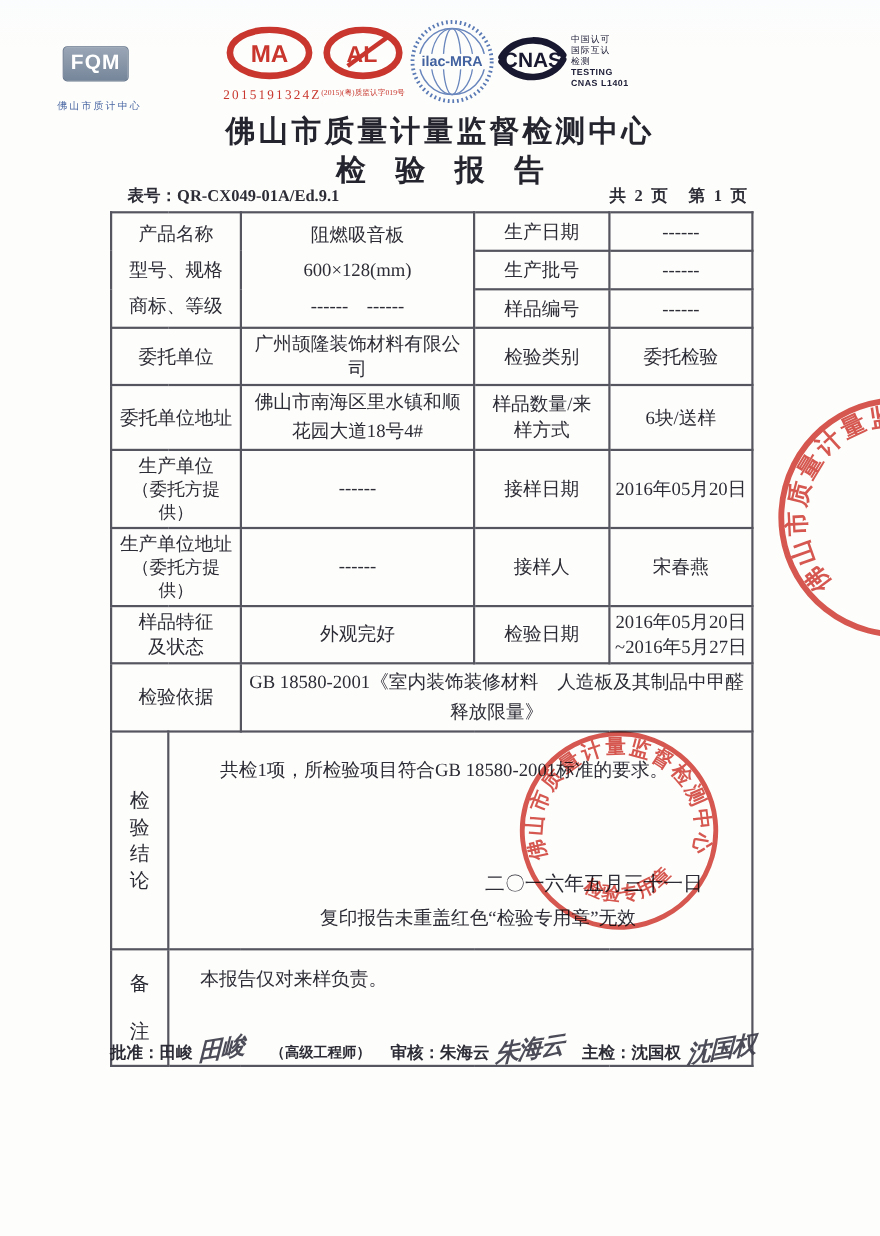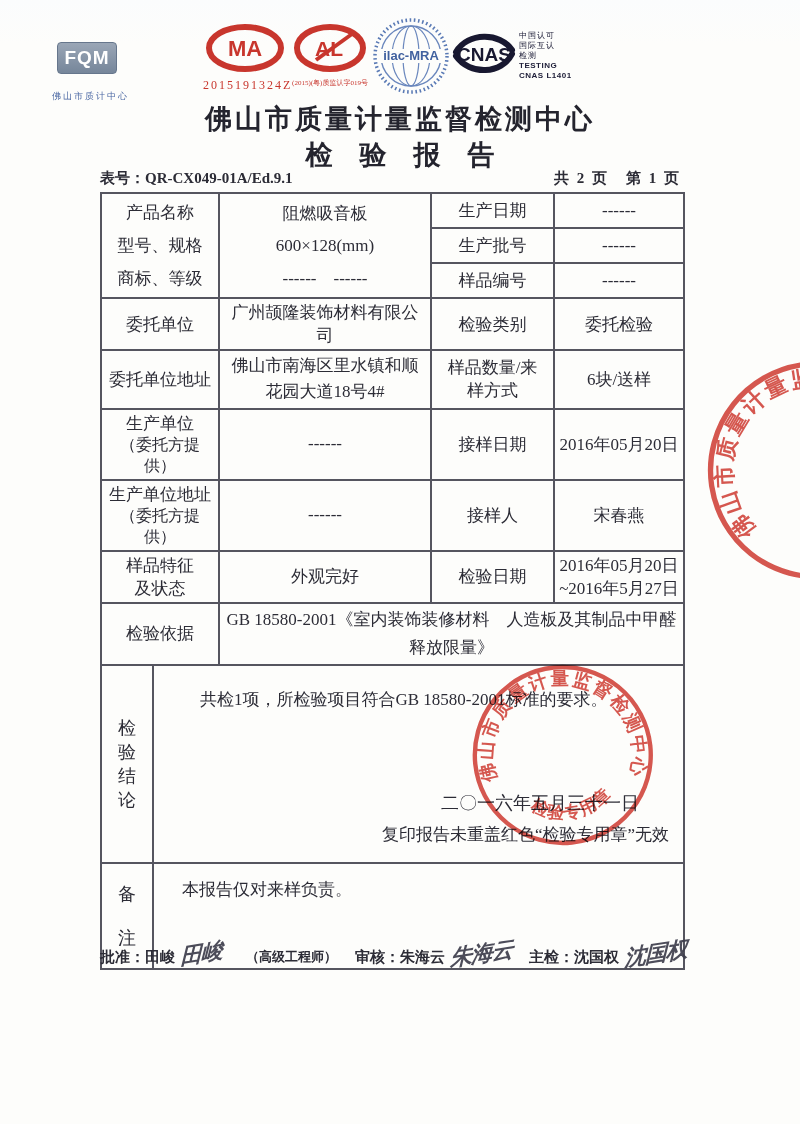--- a/index.html
+++ b/index.html
@@ -28,34 +28,34 @@
     color:#20203a;letter-spacing:1px;font-family:"Liberation Sans",sans-serif;}
   .cnas-cap .b{font-weight:bold;letter-spacing:.5px;}
   .report-no{position:absolute;left:588px;top:45px;font-size:18px;font-weight:bold;
     letter-spacing:.5px;color:#1e1e2d;white-space:nowrap;}
   
   .org-title{position:absolute;top:101px;left:0;width:100%;text-align:center;
     font-size:27px;font-weight:bold;letter-spacing:3px;color:#24242e;}
   .doc-title{position:absolute;top:137px;left:0;width:100%;text-align:center;
     font-size:27px;font-weight:bold;color:#24242e;}
   .meta-row{position:absolute;top:169px;left:100px;width:583px;height:22px;font-size:15px;font-weight:600;}
-  .meta-left{position:absolute;left:0;top:0;font-family:Liberation Serif, serif;}
+  .meta-left{position:absolute;left:16px;top:0;font-family:Liberation Serif, serif;}
   .meta-right{position:absolute;right:2px;top:0;letter-spacing:2px;}
   
   table.rep{position:absolute;left:100px;top:192px;width:583px;border-collapse:collapse;table-layout:fixed;}
   table.rep td{border:2px solid #55555f;font-size:17px;font-weight:400;
     text-align:center;vertical-align:middle;padding:2px 4px;color:#2c2c36;}
   td.lft{text-align:left;padding-left:13px;}
   .stack{display:flex;flex-direction:column;justify-content:space-around;height:100%;}
   .vlabel{display:flex;flex-direction:column;justify-content:space-between;
     align-items:center;height:100%;box-sizing:border-box;padding:16px 0;font-size:18px;}
   .vlabel.short{justify-content:center;gap:20px;}
   .concl-box{height:100%;box-sizing:border-box;padding:20px 10px 0 42px;text-align:left;}
   .concl-date{text-align:right;margin-top:80px;padding-right:30px;font-size:18px;}
-  .concl-note{text-align:right;margin-top:8px;padding-right:0px;}
+  .concl-note{text-align:center;margin-top:8px;padding-right:0px;}
   .remark-box{height:100%;box-sizing:border-box;padding:12px 0 0 24px;text-align:left;}
   .basis-val{line-height:1.65;}
   
   .footer{position:absolute;left:100px;top:903px;width:592px;display:flex;
     align-items:center;font-size:15px;font-weight:700;white-space:nowrap;margin-top:36px;}
   .sig{display:inline-block;transform:rotate(-9deg) skewX(-10deg);
     font-size:22px;font-style:italic;font-weight:700;color:#3e3e4c;
     letter-spacing:-1px;margin:0 2px 6px 5px;opacity:.92;}
   .ftgap1{width:22px;} .ftgap2{width:18px;} .ftgap3{width:14px;}
   

